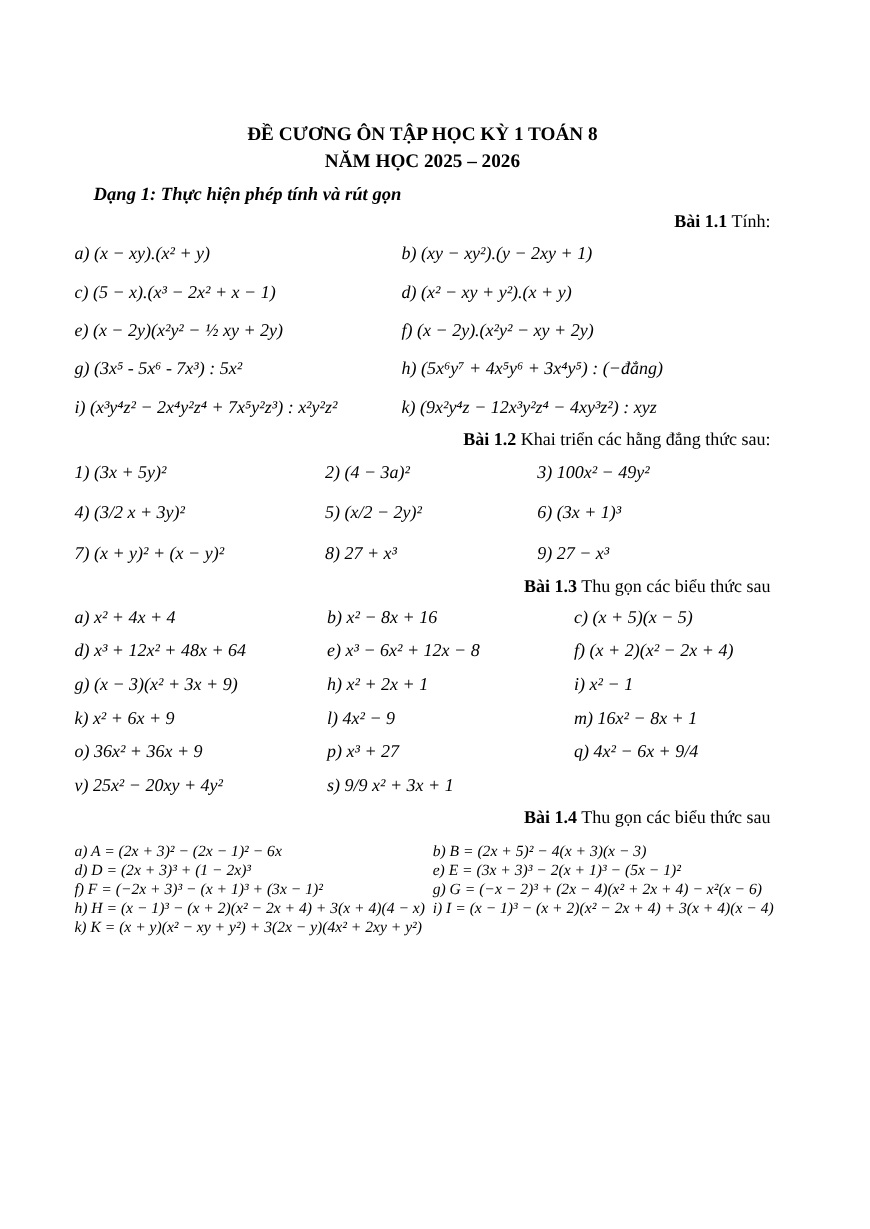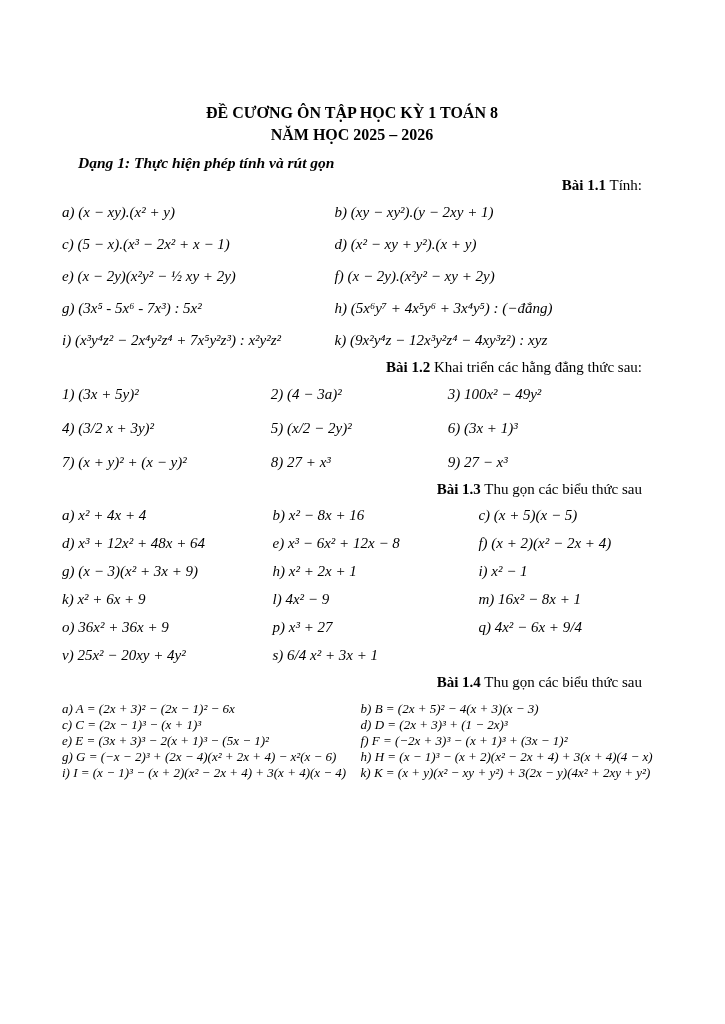--- a/index.html
+++ b/index.html
@@ -131,31 +131,30 @@
     <div class="expr">g) (x − 3)(x² + 3x + 9)</div>
     <div class="expr">h) x² + 2x + 1</div>
     <div class="expr">i) x² − 1</div>
     <div class="expr">k) x² + 6x + 9</div>
     <div class="expr">l) 4x² − 9</div>
     <div class="expr">m) 16x² − 8x + 1</div>
     <div class="expr">o) 36x² + 36x + 9</div>
     <div class="expr">p) x³ + 27</div>
     <div class="expr">q) 4x² − 6x + 9/4</div>
     <div class="expr">v) 25x² − 20xy + 4y²</div>
-    <div class="expr">s) 6/4 x² + 3x + 1</div>
+    <div class="expr">s) 9/9 x² + 3x + 1</div>
   </div>
 
   <div class="bai-heading">
     <span class="bold">Bài 1.4</span>
     <span>Thu gọn các biểu thức sau</span>
   </div>
   <div class="grid g14">
     <div class="expr">a) A = (2x + 3)² − (2x − 1)² − 6x</div>
     <div class="expr">b) B = (2x + 5)² − 4(x + 3)(x − 3)</div>
-    <div class="expr">c) C = (2x − 1)³ − (x + 1)³</div>
     <div class="expr">d) D = (2x + 3)³ + (1 − 2x)³</div>
     <div class="expr">e) E = (3x + 3)³ − 2(x + 1)³ − (5x − 1)²</div>
     <div class="expr">f) F = (−2x + 3)³ − (x + 1)³ + (3x − 1)²</div>
     <div class="expr">g) G = (−x − 2)³ + (2x − 4)(x² + 2x + 4) − x²(x − 6)</div>
     <div class="expr">h) H = (x − 1)³ − (x + 2)(x² − 2x + 4) + 3(x + 4)(4 − x)</div>
     <div class="expr">i) I = (x − 1)³ − (x + 2)(x² − 2x + 4) + 3(x + 4)(x − 4)</div>
     <div class="expr">k) K = (x + y)(x² − xy + y²) + 3(2x − y)(4x² + 2xy + y²)</div>
   </div>
 
 </div>

